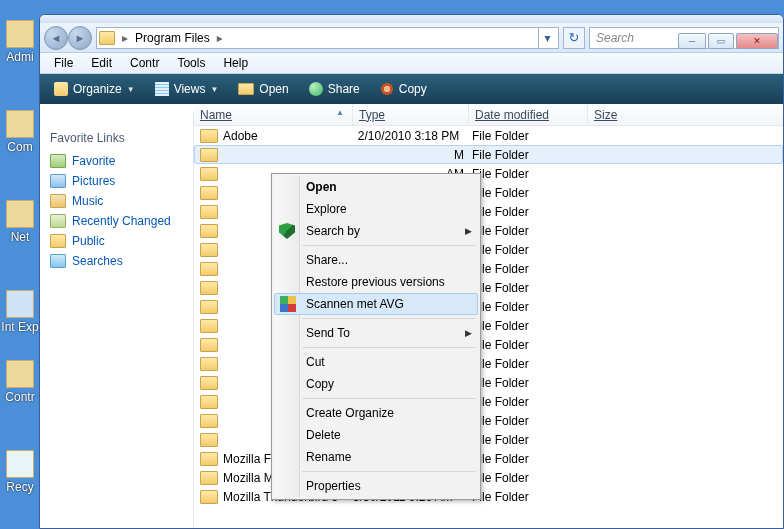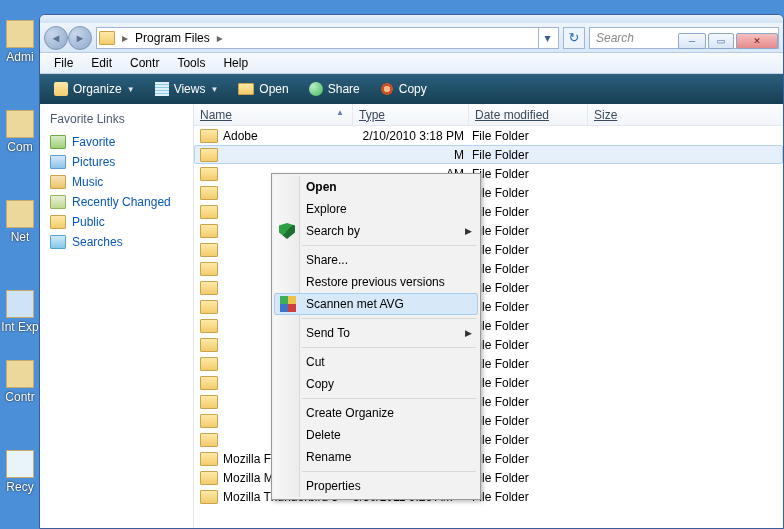--- a/index.html
+++ b/index.html
@@ -34,21 +34,21 @@
 .tbtn { padding:3px 8px; display:flex; align-items:center; gap:5px; border-radius:3px; }
 .tbtn .ar{font-size:8px;opacity:.85}
 .tico{width:14px;height:14px;display:inline-block}
 .tico.org{background:linear-gradient(#ffe9a8,#f2cc6b);border-radius:2px}
 .tico.view{background:repeating-linear-gradient(#dff1ff,#dff1ff 2px,#8ec7ef 2px,#8ec7ef 3px)}
 .tico.open{width:16px;height:12px;background:linear-gradient(#ffe9a8,#f2cc6b);border:1px solid #caa44d;border-radius:1px;position:relative}
 .tico.share{background:radial-gradient(circle at 30% 30%,#b9efc3,#3fb760);border-radius:50%}
 .tico.burn{background:radial-gradient(circle,#f2b98b 30%,#c75124 31%,#c75124 60%,transparent 61%);border-radius:50%}
 
 .body { display:flex; height:calc(100% - 89px);}
-.sidebar { width:154px; border-right:1px solid #dfe6f0; padding:8px 10px;}
+.sidebar { width:154px; border-right:1px solid #dfe6f0; padding:20px 10px;margin-top:7px;}
 .favhdr { color:#4a5b70; margin-bottom:6px;}
 .fav { display:flex; align-items:center; gap:6px; padding:3px 0; color:#0858b8; cursor:default;}
 .fav .fi{width:16px;height:14px;border-radius:1px}
 .fi.doc{background:linear-gradient(#d8ecc6,#9ed076);border:1px solid #70a94a}
 .fi.pic{background:linear-gradient(#d5e8f9,#8ec2ec);border:1px solid #5d9bd1}
 .fi.mus{background:linear-gradient(#f6e3b8,#eec46c);border:1px solid #caa44d}
 .fi.rec{background:linear-gradient(#e8f0d6,#bfd993);border:1px solid #95b461}
 .fi.sea{background:linear-gradient(#cfeaf9,#86c7ea);border:1px solid #55a3cf}
 .fi.pub{background:linear-gradient(#ffe9a8,#f2cc6b);border:1px solid #caa44d}
 
@@ -187,21 +187,21 @@
             <span class="sortar">▲</span>
           </div>
         <div class="hcol type">Type</div>
         <div class="hcol date">Date modified</div>
         <div class="hcol size">Size</div>
       </div>
       <div class="rows" id="rows">
           <div class="row">
             <span class="fic"></span>
             <span class="nm">Adobe</span>
-            <span class="dt" style="text-align:right;padding-right:8px">2/10/2010 3:18 PM</span>
+            <span class="dt" style="text-align:center;padding-right:8px">2/10/2010 3:18 PM</span>
             <span class="tp">File Folder</span>
           </div>
           <div class="row sel">
             <span class="fic"></span>
             <span class="nm"></span>
             <span class="dt" style="text-align:right;padding-right:8px">M</span>
             <span class="tp">File Folder</span>
           </div>
           <div class="row">
             <span class="fic"></span>

